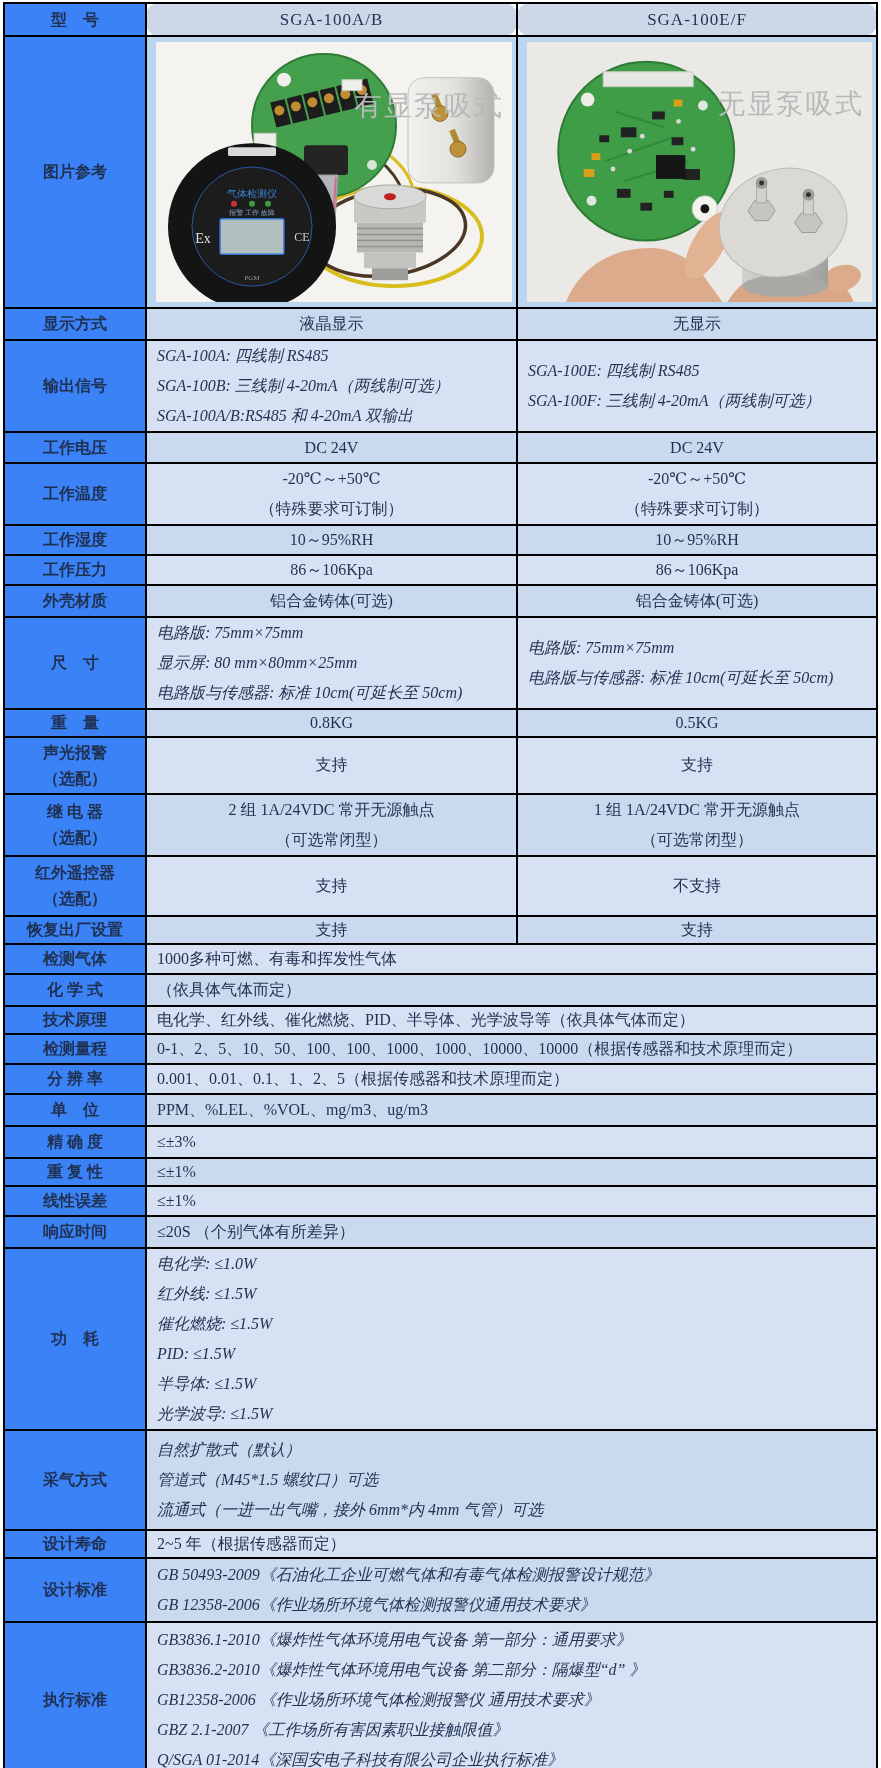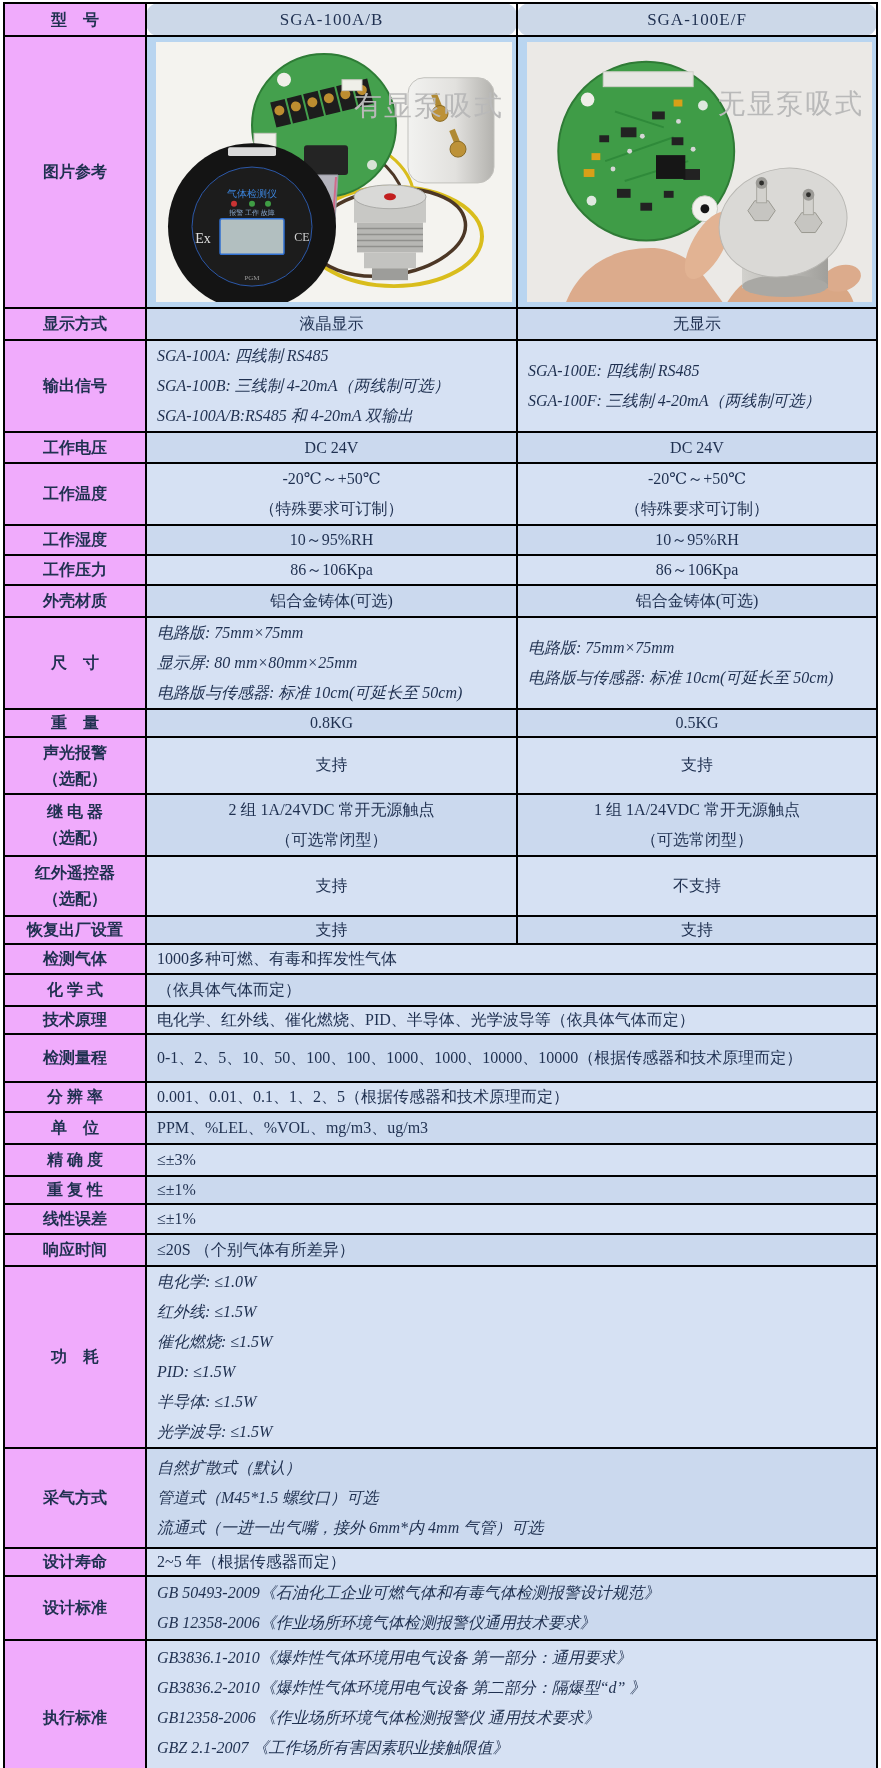--- a/index.html
+++ b/index.html
@@ -1,20 +1,20 @@
 <!DOCTYPE html>
 <html><head>
 <meta charset="utf-8">
 <style>
   html,body{margin:0;padding:0;background:#ffffff;}
   .wrap{width:881px;padding:2px 3px;box-sizing:border-box;}
   table{border-collapse:collapse;table-layout:fixed;width:875px;border:2px solid #000;
         font-family:"Liberation Serif","DejaVu Serif",serif;color:#1f3050;}
   td{border:2px solid #000;font-size:16px;padding:0 6px;vertical-align:middle;overflow:hidden;}
-  .lab{background:#f0abfc;font-weight:bold;text-align:center;white-space:pre-line;line-height:26px;padding:0 2px;}
+  .lab{background:#3b82f6;font-weight:bold;text-align:center;white-space:pre-line;line-height:26px;padding:0 2px;}
   .hd{background:#ccd8e8;text-align:center;font-size:17px;letter-spacing:1px;border-radius:13px;}
   tr.s0 .val{background:#cbd9ee;}
   tr.s1 .val{background:#d6e1f3;}
   .c{text-align:center;}
   .l{text-align:left;padding-left:10px;}
   .ml{white-space:pre-line;line-height:30px;text-align:left;padding-left:10px;font-style:italic;}
   .mlc{white-space:pre-line;line-height:30px;text-align:center;}
   .photoCell{background:#b9d5f0;padding:0;position:relative;}
   .photoBox{position:absolute;top:5px;left:9px;right:4px;bottom:5px;}
   .photoBox svg{width:100%;height:100%;display:block;}
@@ -266,21 +266,21 @@
     <td class="val l" colspan="2">1000多种可燃、有毒和挥发性气体</td>
   </tr>
   <tr class="s0" style="height:32px">
     <td class="lab">化 学 式</td>
     <td class="val l" colspan="2">（依具体气体而定）</td>
   </tr>
   <tr class="s1" style="height:20px">
     <td class="lab">技术原理</td>
     <td class="val l" colspan="2">电化学、红外线、催化燃烧、PID、半导体、光学波导等（依具体气体而定）</td>
   </tr>
-  <tr class="s0" style="height:48px">
+  <tr class="s0" style="height:30px">
     <td class="lab">检测量程</td>
     <td class="val l" colspan="2">0-1、2、5、10、50、100、100、1000、1000、10000、10000（根据传感器和技术原理而定）</td>
   </tr>
   <tr class="s1" style="height:30px">
     <td class="lab">分 辨 率</td>
     <td class="val l" colspan="2">0.001、0.01、0.1、1、2、5（根据传感器和技术原理而定）</td>
   </tr>
   <tr class="s0" style="height:32px">
     <td class="lab">单　位</td>
     <td class="val l" colspan="2">PPM、%LEL、%VOL、mg/m3、ug/m3</td>

